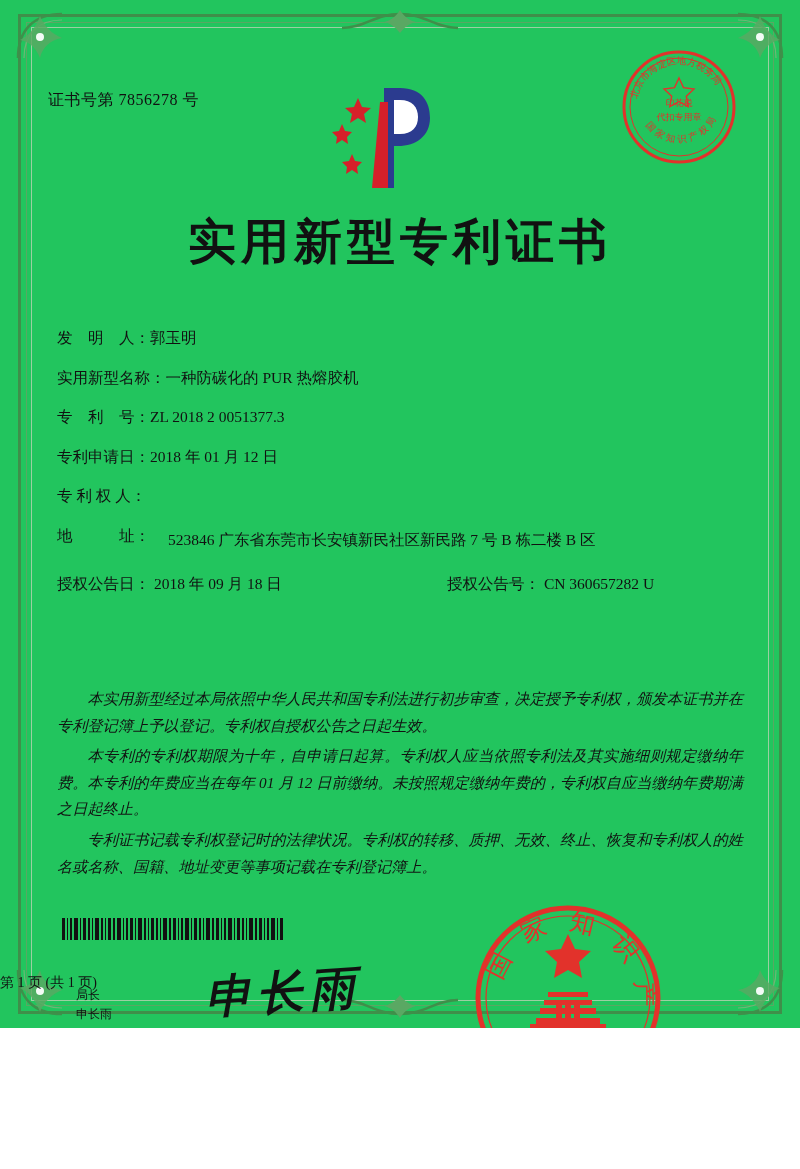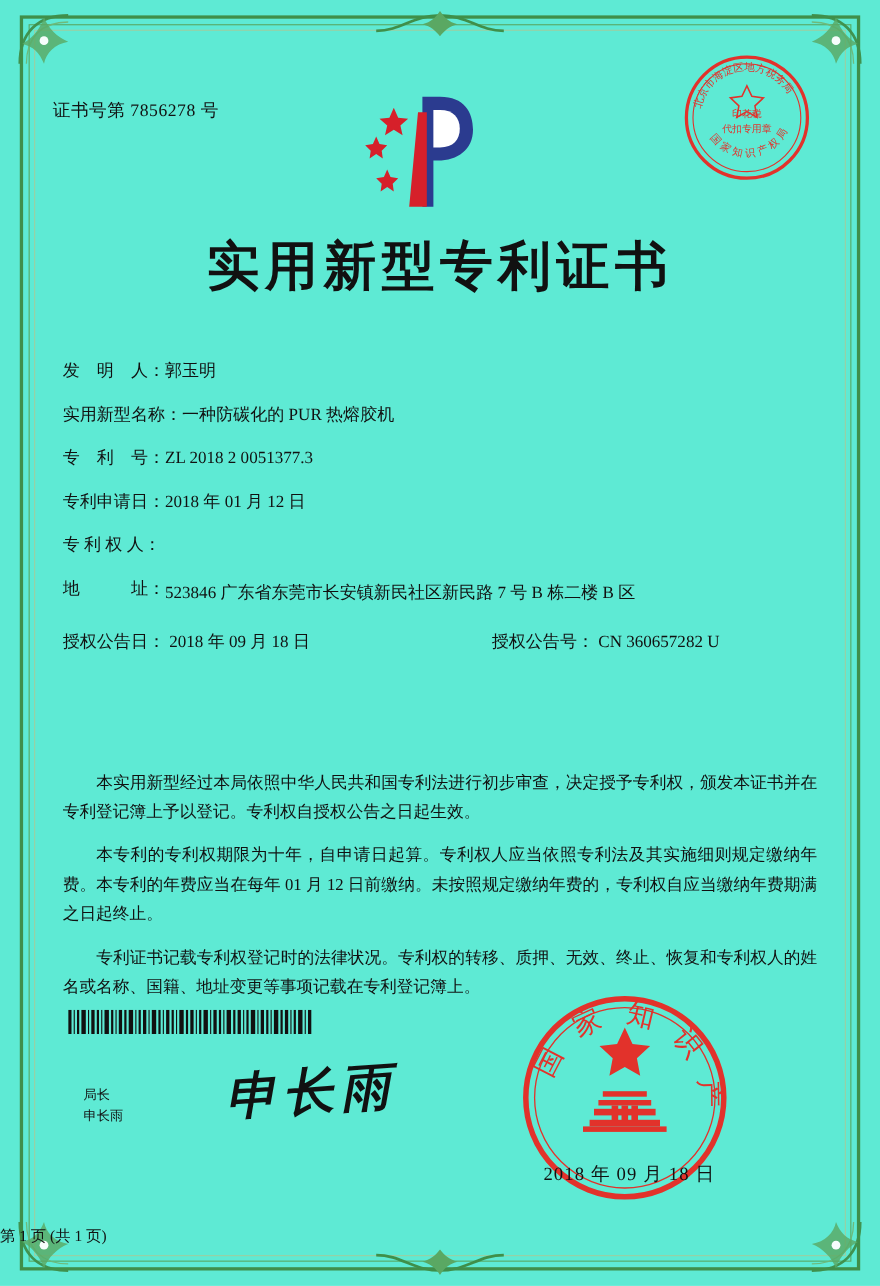--- a/index.html
+++ b/index.html
@@ -7,23 +7,23 @@
     padding: 0;
     background: #ffffff;
   }
   body {
     font-family: "Liberation Serif", "DejaVu Serif", serif;
     color: #111;
   }
   .page {
     position: relative;
     width: 800px;
-    height: 1169px;
+    height: 1028px;
     margin: 0 auto;
-    background: #5eead4;
+    background: #22c55e;
     overflow: hidden;
   }
 
   
   .border-outer {
     position: absolute;
     left: 18px;
     top: 14px;
     right: 18px;
     bottom: 14px;
@@ -129,43 +129,44 @@
   }
   .field-label {
     flex: 0 0 auto;
     letter-spacing: 0;
   }
   .field-value {
     flex: 1 1 auto;
     white-space: normal;
   }
   .addr-wrap { display: flex; }
-  .addr-text { max-width: 520px; line-height: 1.55; white-space: normal; }
+  .addr-text { max-width: 520px; line-height: 1.55; white-space: normal; margin-left: 18px; }
 
   .row-split {
     display: flex;
     align-items: flex-start;
     margin-bottom: 20px;
   }
   .row-split .left { flex: 0 0 390px; }
   .row-split .right { flex: 1 1 auto; }
 
   
   .body-text {
     position: absolute;
     left: 57px;
     right: 57px;
     top: 686px;
     font-size: 15.2px;
     line-height: 1.75;
     text-align: justify;
   }
   .body-text p {
-    margin: 13px 0 4px 0;
+    margin: 0 0 4px 0;
     text-indent: 2em;
+    font-style: italic;
   }
 
   
   .barcode {
     position: absolute;
     left: 62px;
     top: 918px;
     width: 222px;
     height: 22px;
   }

